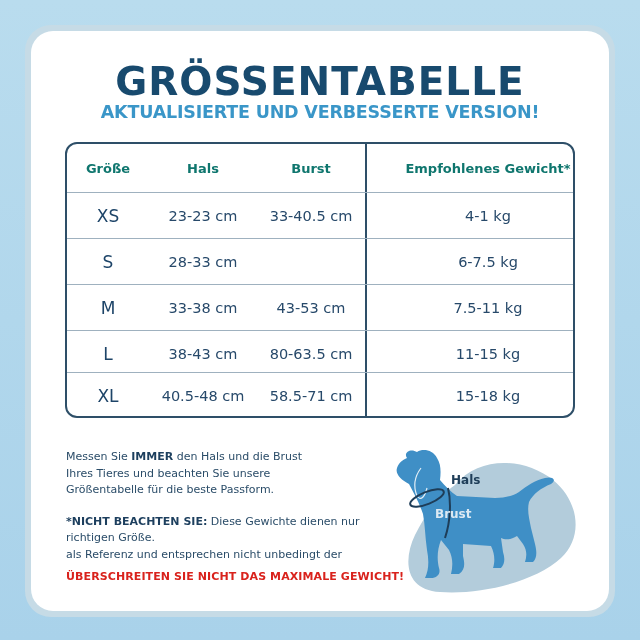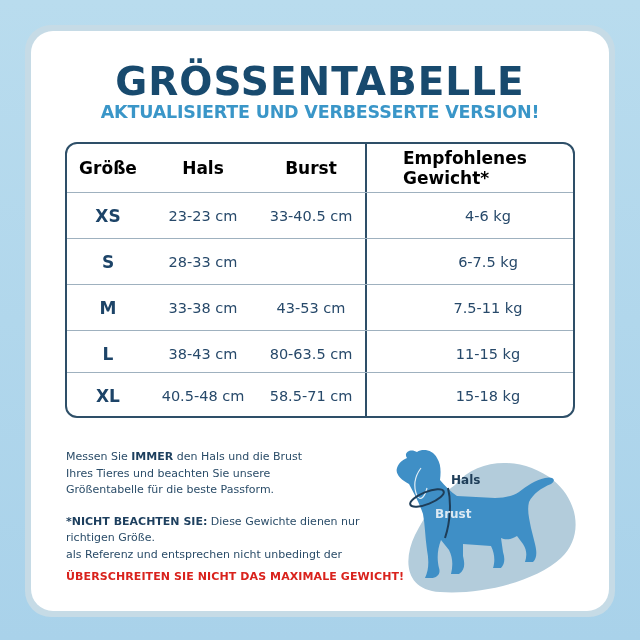--- a/index.html
+++ b/index.html
@@ -37,26 +37,26 @@
     }
     .row {
       position:absolute; left:0; right:0; height:46px;
     }
     .row.header { top:0; height:48px; }
     .hline { position:absolute; left:0; right:0; height:1px; background:#9fb1bf; }
     .cell {
       position:absolute; top:0; bottom:0; display:flex; align-items:center; justify-content:center;
       color:#27496a; font-size:14.5px;
     }
-    .header .cell { font-weight:bold; font-size:17px; color:#000000; }
+    .header .cell { font-weight:bold; font-size:13px; color:#0f766e; }
     .c1 { left:0; width:82px; }
     .c2 { left:82px; width:108px; }
     .c3 { left:190px; width:108px; }
     .c4 { left:300px; right:0;padding-left:36px; }
-    .size { font-weight:700; font-size:17px; color:#1d4468; }
+    .size { font-weight:400; font-size:17px; color:#1d4468; }
     .notes {
       position:absolute; left:66px; top:449px; width:330px;
       font-size:11px; line-height:16.5px; color:#2a4c68;
     }
     .notes p { margin:0; }
     .notes .gap { height:15px; }
     .notes b { color:#1d3f5e; }
     .warn {
       position:absolute; left:66px; top:570px;
       font-size:11px; font-weight:bold; color:#d9221c; letter-spacing:0.1px;text-align:right;
@@ -82,21 +82,21 @@
     <div class="cell c2">Hals</div>
     <div class="cell c3">Burst</div>
     <div class="cell c4">Empfohlenes Gewicht*</div>
   </div>
 
   <div class="hline" style="top:48px"></div>
   <div class="row" style="top:49px">
     <div class="cell c1 size">XS</div>
     <div class="cell c2">23-23 cm</div>
     <div class="cell c3">33-40.5 cm</div>
-    <div class="cell c4">4-6 kg</div>
+    <div class="cell c4">4-1 kg</div>
   </div>
 
   <div class="hline" style="top:94px"></div>
   <div class="row" style="top:95px">
     <div class="cell c1 size">S</div>
     <div class="cell c2">28-33 cm</div>
     <div class="cell c4">6-7.5 kg</div>
   </div>
 
   <div class="hline" style="top:140px"></div>

